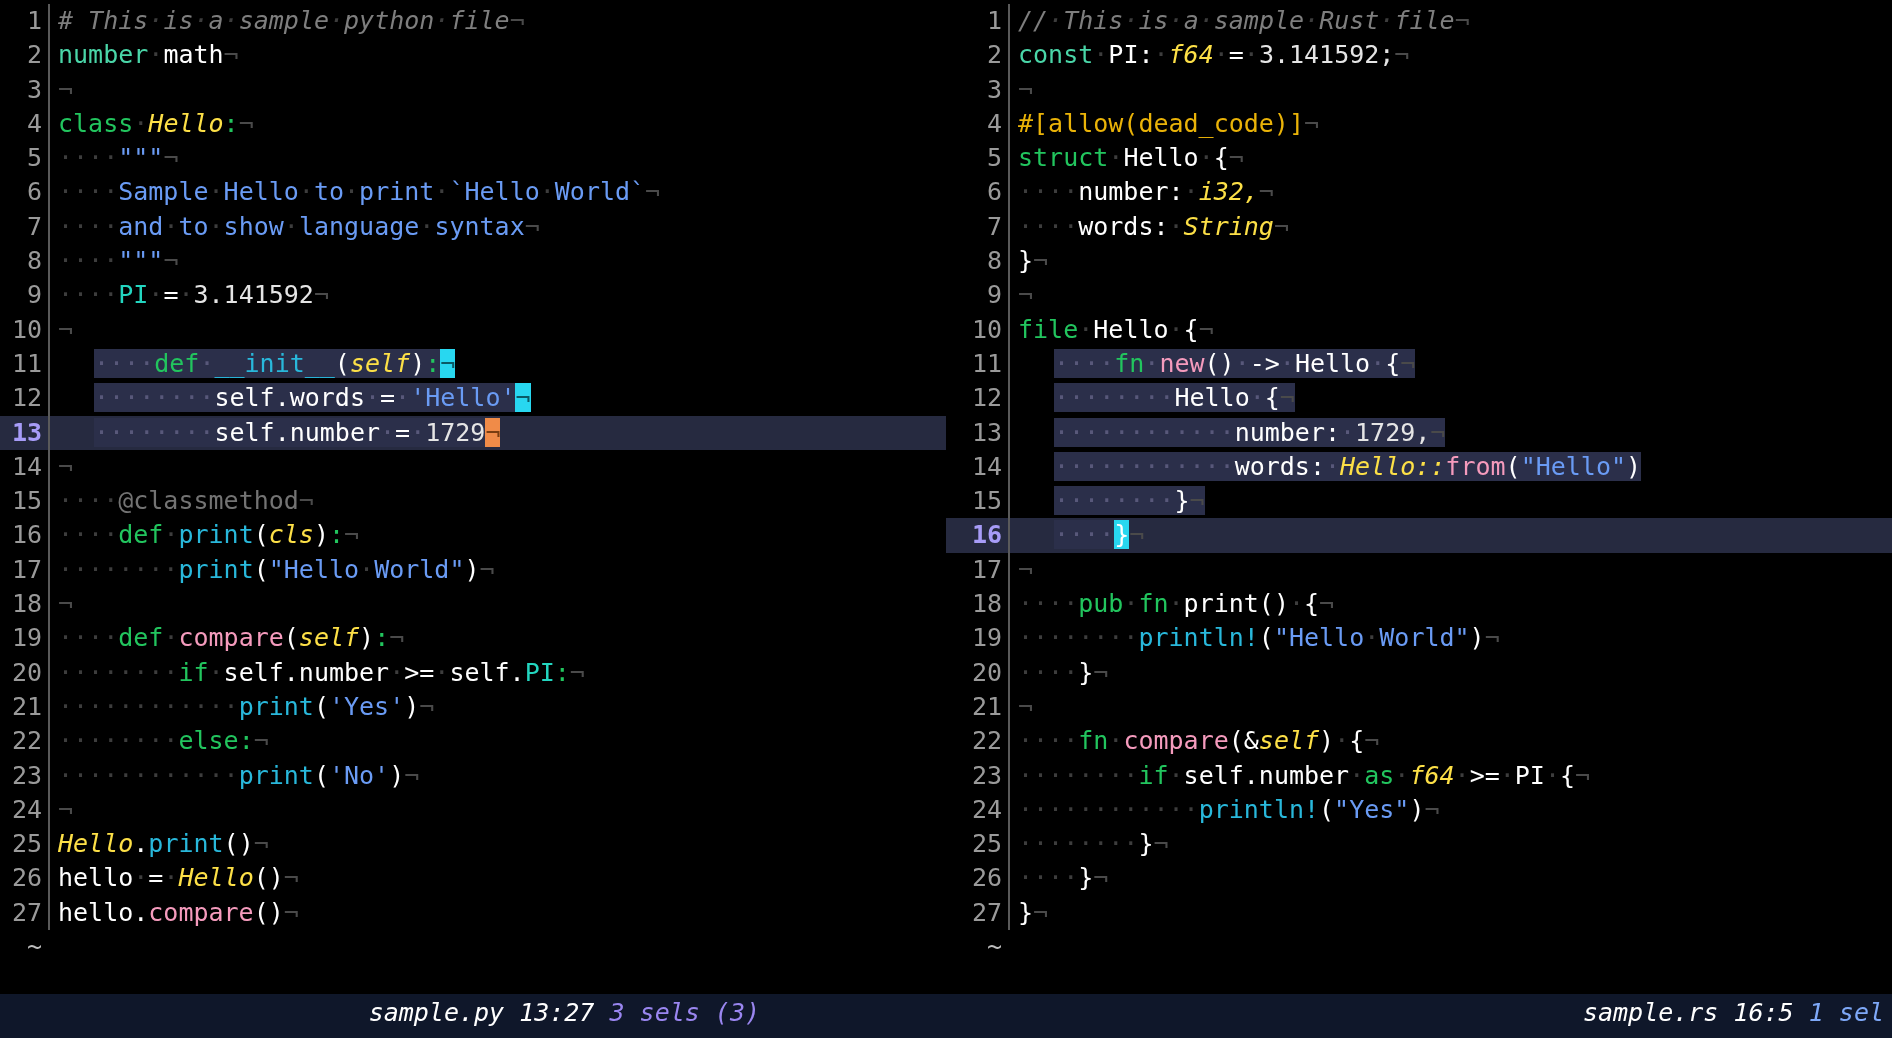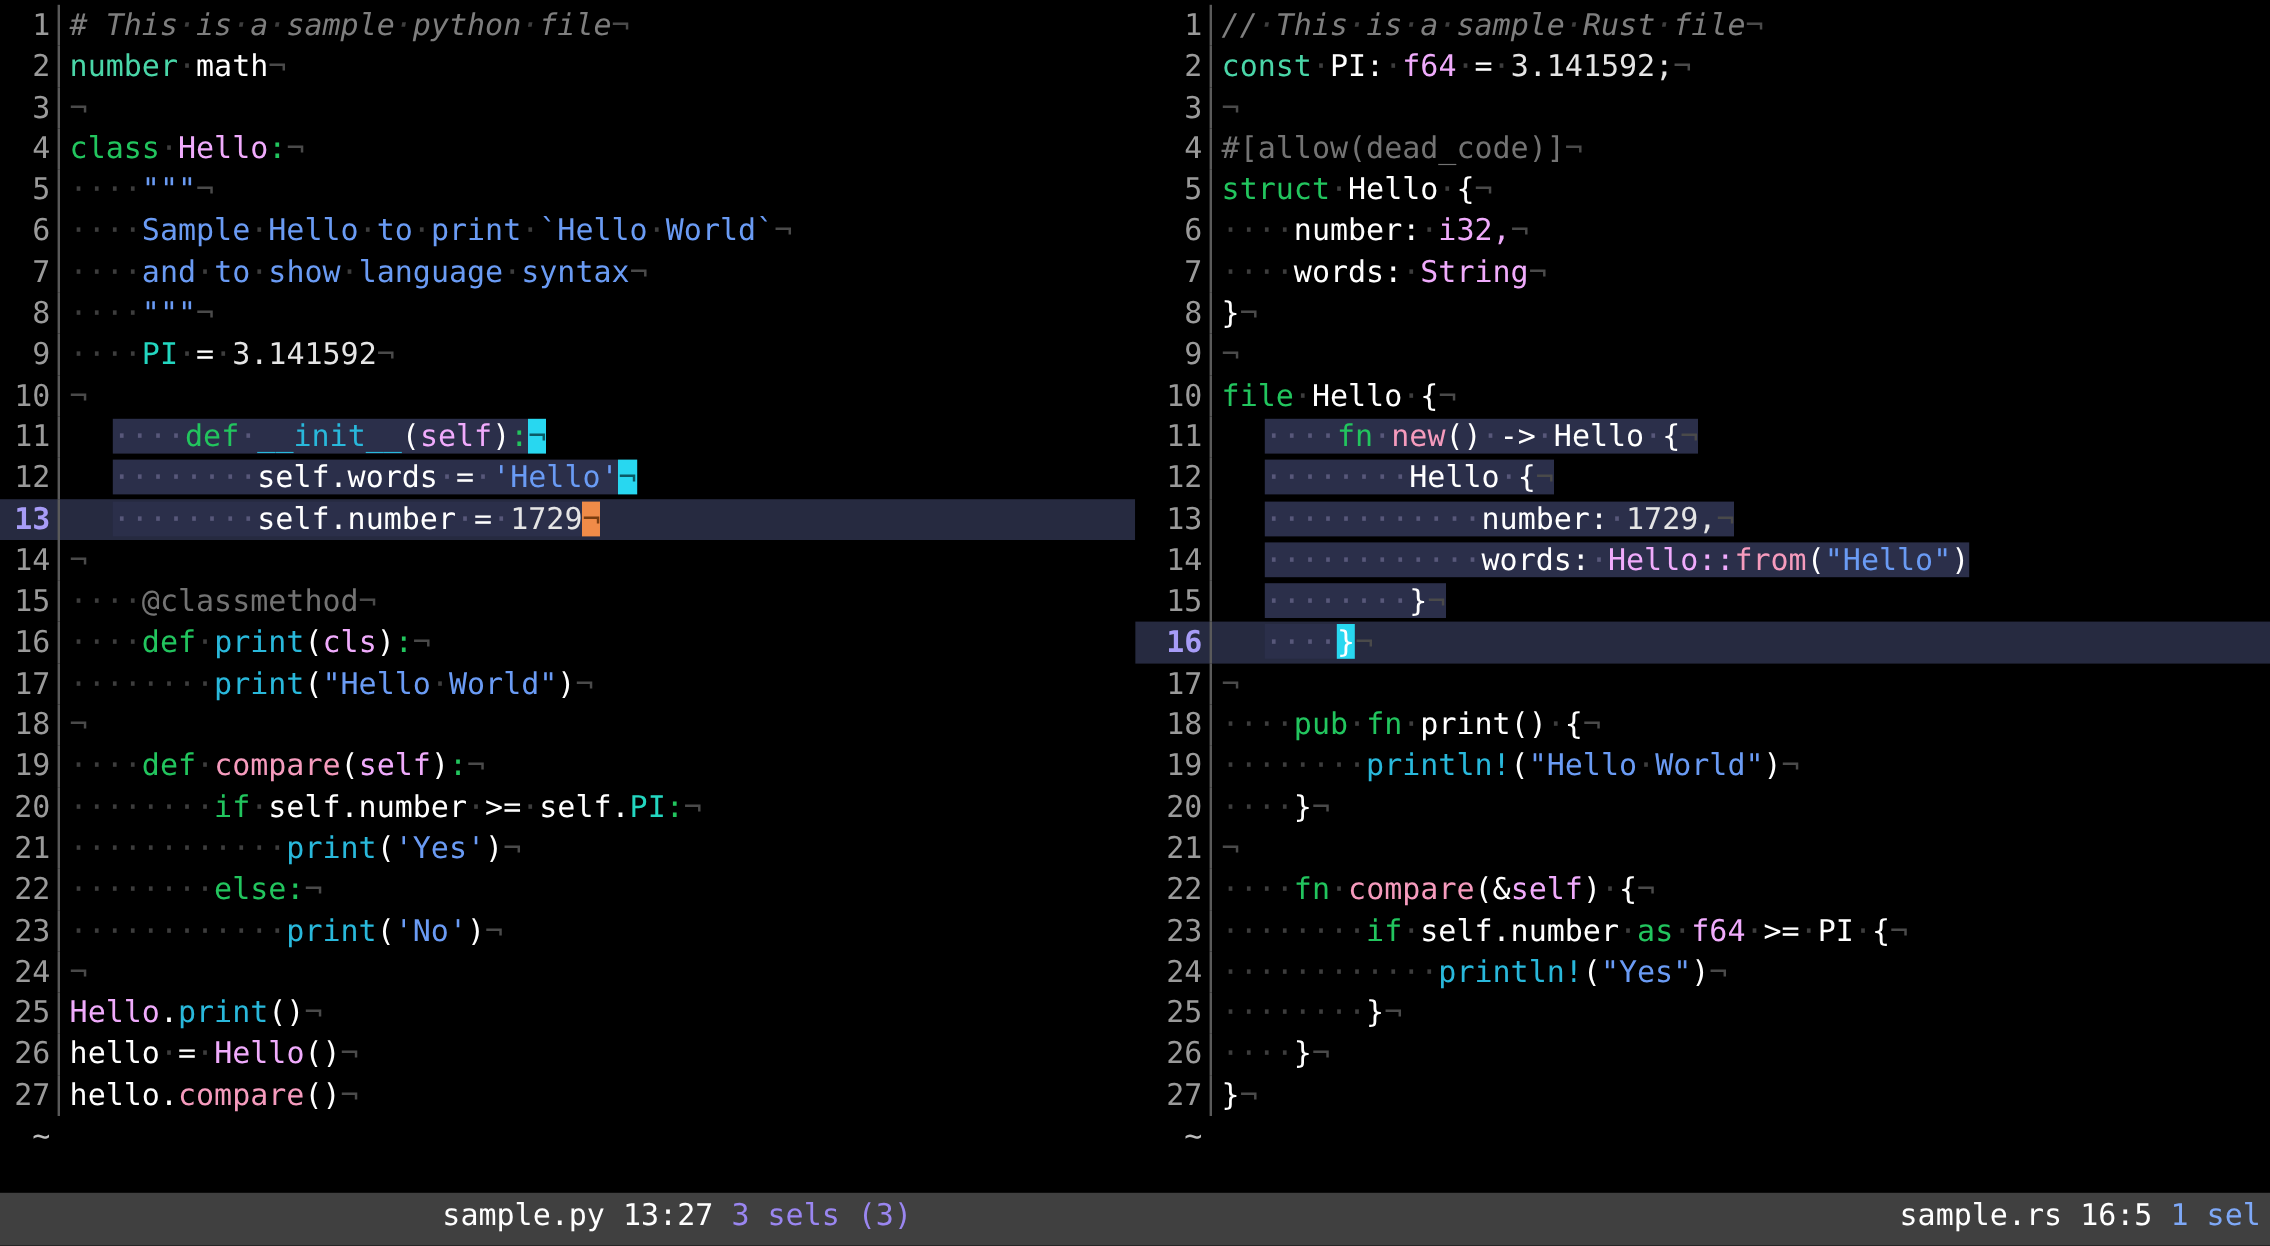--- a/index.html
+++ b/index.html
@@ -23,48 +23,49 @@
   }
   .gutter.cur{color:#a79cf7;font-weight:bold;}
   .vbar{width:2px;min-width:2px;background:#5a5a5a;align-self:stretch;margin-right:8px;}
   .pane.right .gutter{width:62px;min-width:62px;}
   .line{position:relative;white-space:pre;flex:1;}
 
   
   .cmt{color:#7e7e7e;font-style:italic;}
   .kw{color:#22c55e;}
   .kw2{color:#4ad6a8;}
-  .typ{color:#f0abfc;}
+  .typ{color:#fde047;font-style:italic;}
   .fn{color:#29b8db;}
   .fn2{color:#f59bbd;}
   .str{color:#6a9bf4;}
   .num{color:#e5e5e5;}
   .pl{color:#ffffff;}
   .const{color:#23d6c0;}
   .deco{color:#737373;}
-  .attr{color:#737373;}
+  .attr{color:#eab308;}
 
   
   .ws{color:#3d3d3d;}
   .eol{color:#4a4a4a;}
   .ws.sel{color:#58587a;}
 
   
   .selbg{background:#2b2f4a;margin-left:36px;}
   .curline{background:#262a40;}
   .cur-cyan{background:#28d7f0;color:#000;}
   .cur-cyan .eol{color:#0a5a66;}
   .cur-orange{background:#f08b48;color:#000;}
   .cur-orange .eol{color:#7a3d10;}
 
   .tilde{color:#bdbdbd;}
 
   .statusbar{
     position:absolute;left:0;bottom:0;width:1892px;height:44px;
-    background:#404040;
+    background:#0f172a;
+    font-style:italic;
   }
   .status-left{position:absolute;left:0;bottom:8px;width:946px;text-align:right;padding-right:186px;box-sizing:border-box;}
   .status-right{position:absolute;left:946px;bottom:8px;width:946px;text-align:right;padding-right:8px;box-sizing:border-box;margin-top:16px;}
   .st-file{color:#ffffff;}
   .st-sels{color:#9a86f0;}
   .st-sel1{color:#7ea8f7;}
 </style>
 </head>
 <body>
 

